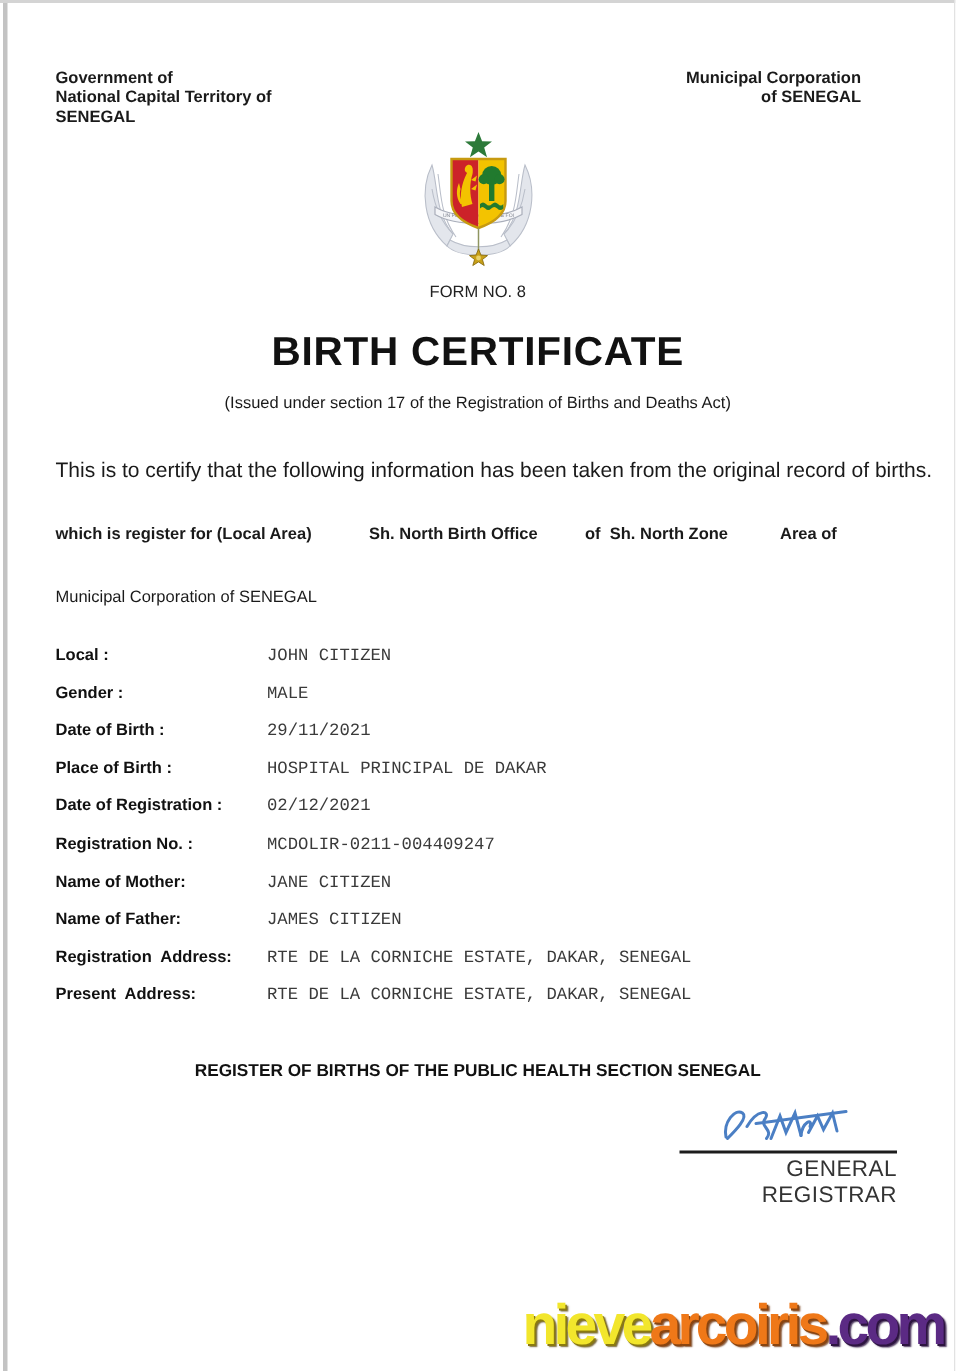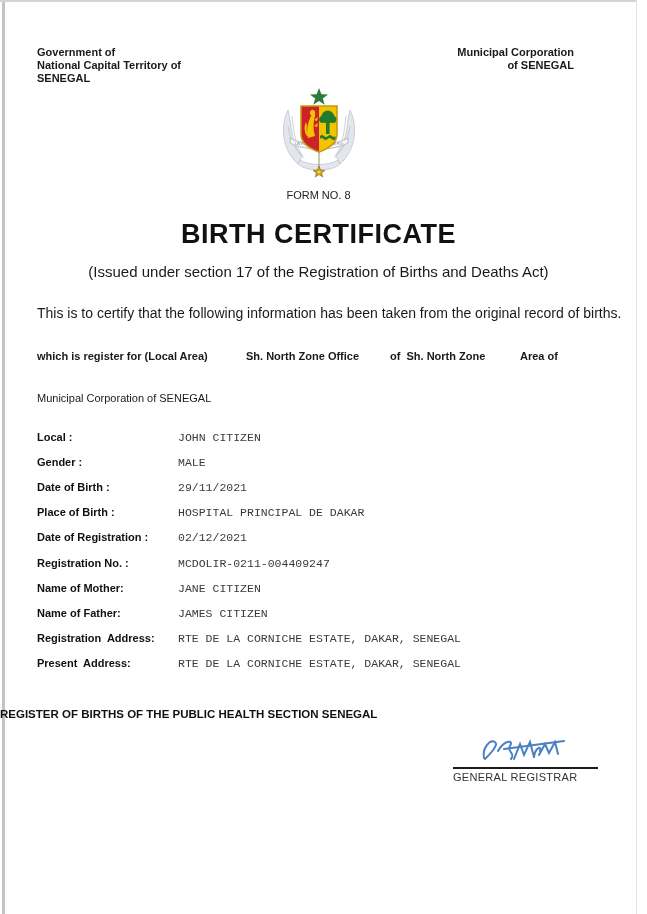--- a/index.html
+++ b/index.html
@@ -12,43 +12,43 @@
   .edge-top   { position:absolute; left:0; top:0; right:0; height:2px; background:#d4d4d4; }
   .edge-right { position:absolute; right:0; top:0; bottom:0; width:1px; background:#e2e2e2; }
 
   .hdr-left  { position:absolute; left:37px;  top:46px; font-size:11px; font-weight:bold; line-height:13px; }
   .hdr-right { position:absolute; right:63px; top:46px; font-size:11px; font-weight:bold; line-height:13px; text-align:right; }
 
   .emblem { position:absolute; left:50%; top:86px; transform:translateX(-50%); }
 
   .form-no  { position:absolute; left:0; right:0; top:189px; text-align:center; font-size:11px; color:#222; }
   .title    { position:absolute; left:0; right:0; top:219px; text-align:center; font-size:27px; font-weight:bold; letter-spacing:.5px; color:#111; }
-  .subtitle { position:absolute; left:0; right:0; top:263px; text-align:center; font-size:15px; }
+  .subtitle { position:absolute; left:0; right:0; top:263px; text-align:center; font-size:11px; }
 
   .certify  { position:absolute; left:37px; top:305px; font-size:14px; }
 
   .register-line { position:absolute; left:0; right:0; top:350px; font-size:11px; }
   .register-line span { position:absolute; white-space:pre;font-weight:bold; }
   .rl-prefix { left:37px; }
   .rl-office { left:246px; }
   .rl-of     { left:390px; }
   .rl-zone   { left:520px; }
   .corp-line { position:absolute; left:37px; top:392px; font-size:11px; }
 
   .fields { position:absolute; left:0; top:431px; right:0; }
   .frow  { position:absolute; left:0; right:0; height:14px; }
   .flabel { position:absolute; left:37px;  font-size:11px; font-weight:bold; white-space:pre; color:#111; }
   .fvalue { position:absolute; left:178px; font-size:11.5px; font-family:"Liberation Mono", monospace; color:#3a3a3a; white-space:pre; }
 
-  .register-heading { position:absolute; left:0; right:0; top:708px; font-size:11.5px; font-weight:bold; color:#111; }
+  .register-heading { position:absolute; left:0; right:0; top:708px; text-align:center; font-size:11.5px; font-weight:bold; color:#111; }
 
   .signature-block { position:absolute; left:453px; top:734px; width:145px; }
   .signature-svg { display:block; margin:0 auto; }
   .sign-line { border-top:2px solid #1c1c1c; margin-top:1px; }
-  .sign-title { text-align:left; font-size:11px; color:#333; padding-top:2px; letter-spacing:.3px; }
+  .sign-title { text-align:right; font-size:15px; color:#333; padding-top:2px; letter-spacing:.3px; }
 
   .watermark {
     position:absolute; right:8px; bottom:8px; font-size:38px; font-weight:800;
     letter-spacing:-2.5px; white-space:nowrap;
     font-family:"Liberation Sans", sans-serif;
   }
   .wm-1 { color:#f2e62c; text-shadow:1px 1px 0 #8a7a10, 2px 2px 1px rgba(90,70,10,.8); }
   .wm-2 { color:#ef7818; text-shadow:1px 1px 0 #8a4510, 2px 2px 1px rgba(110,50,10,.8); }
   .wm-3 { color:#5b2a84; text-shadow:1px 1px 0 #2d1440, 2px 2px 1px rgba(40,15,60,.8); }
 </style>
@@ -115,21 +115,21 @@
   </div>
 
   <div class="form-no">FORM NO. 8</div>
   <div class="title">BIRTH CERTIFICATE</div>
   <div class="subtitle">(Issued under section 17 of the Registration of Births and Deaths Act)</div>
 
   <div class="certify">This is to certify that the following information has been taken from the original record of births.</div>
 
   <div class="register-line">
     <span class="rl-prefix">which is register for (Local Area)</span>
-    <span class="rl-office">Sh. North Zone Office</span>
+    <span class="rl-office">Sh. North Birth Office</span>
     <span class="rl-of">of  Sh. North Zone</span>
     <span class="rl-zone">Area of</span>
   </div>
   <div class="corp-line">Municipal Corporation of SENEGAL</div>
 
   <div class="fields">
     <div class="frow" style="top:0px">
       <span class="flabel">Local :</span>
       <span class="fvalue">JOHN CITIZEN</span>
     </div>
@@ -181,13 +181,16 @@
         <path d="M38 25 L44 10 L48 21 L54 8 L58 23"></path>
         <path d="M58 23 C59 14 66 11 64 17"></path>
         <path d="M63 21 L69 10 L73 19 L79 8 L82 20"></path>
         <path d="M28 15 L88 7"></path>
       </g>
     </svg>
     <div class="sign-line"></div>
     <div class="sign-title">GENERAL REGISTRAR</div>
   </div>
 
+  <div class="watermark">
+    <span class="wm-1">nieve</span><span class="wm-2">arcoiris</span><span class="wm-3">.com</span>
+  </div>
 </div>
 
 </body></html>

